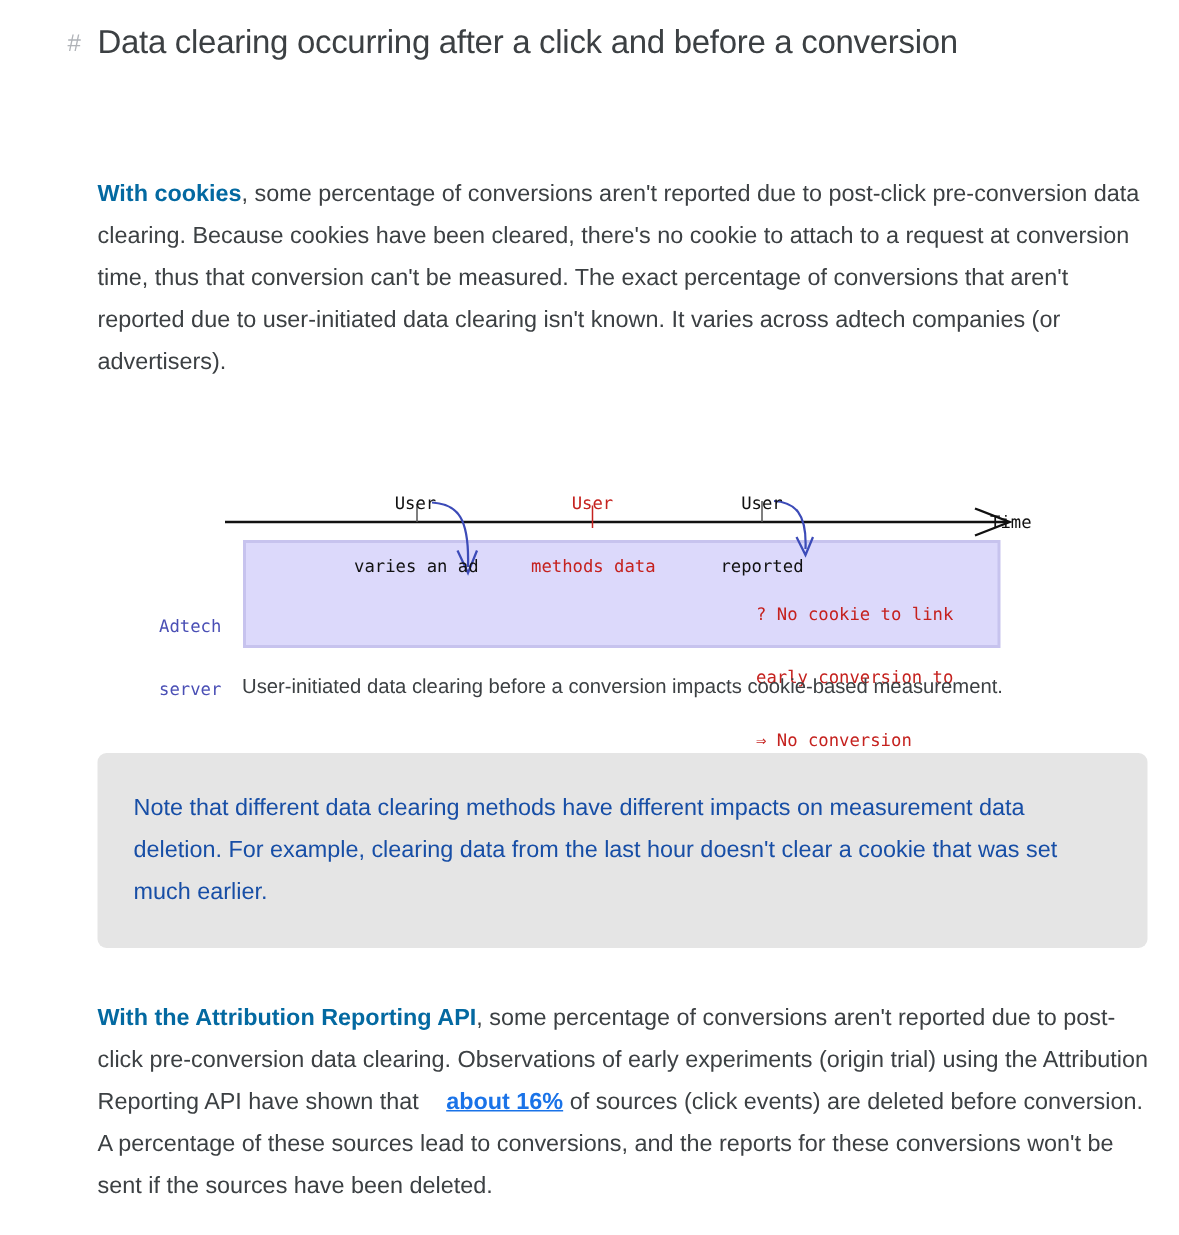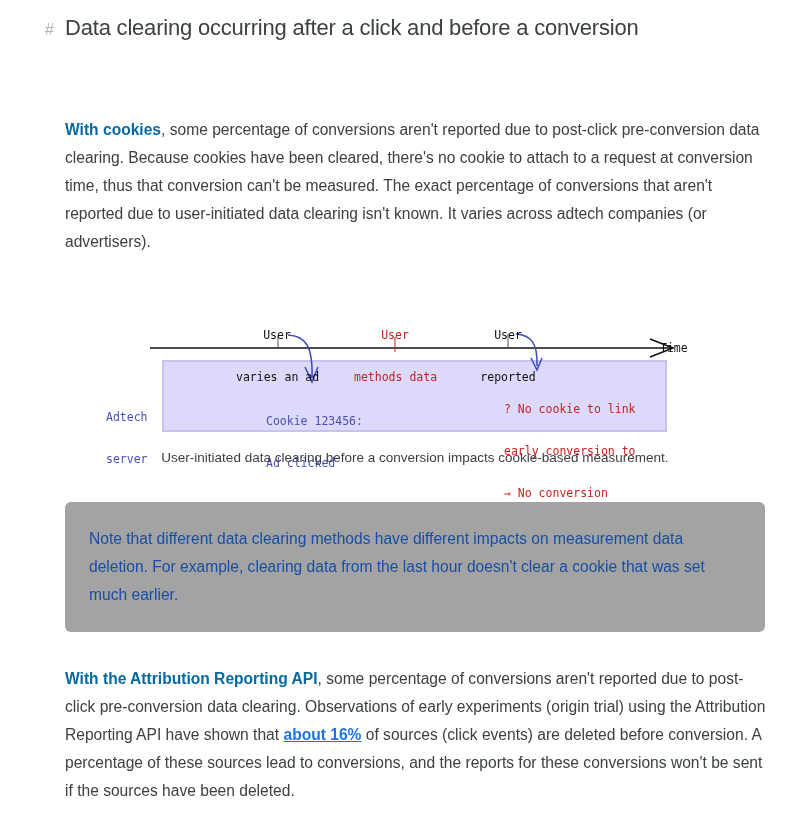--- a/index.html
+++ b/index.html
@@ -42,20 +42,21 @@
     width: 705px;
     font-size: 15.6px;
     line-height: 28px;
     color: #3c4043;
   }
   .para b { color: #0369a1; font-weight: 700; }
   .para a {
     color: #1a73e8;
     font-weight: 700;
     text-decoration: underline;
+    margin-left: 14px;
   }
   #p1 { top: 116px; }
   #p2 { top: 665px; }
 
   .diagram {
     position: absolute;
     left: 0;
     top: 290px;
     width: 687px;
     height: 150px;
@@ -77,21 +78,21 @@
     text-align: center;
     font-size: 13.5px;
     color: #3c4043;
   }
   .note {
     position: absolute;
     left: 65px;
     top: 502px;
     width: 700px;
     height: 130px;
-    background: #a3a3a3;
+    background: #e5e5e5;
     border-radius: 6px;
     padding: 23px 24px;
   }
   .note p {
     font-size: 15.6px;
     line-height: 28px;
     color: #174ea6;
   }
 </style>
 </head>
@@ -134,24 +135,20 @@
   <div class="mono" style="left:477px;top:10px;color:#111;text-align:center;width:62px;">
     <div>User</div>
     <div>reported</div>
   </div>
   <div class="mono" style="left:642px;top:51px;color:#111;margin-left:18px;">Time</div>
 
   <div class="mono" style="left:106px;top:92px;color:#4a4fb5;">
     <div>Adtech</div>
     <div>server</div>
   </div>
-  <div class="mono" style="left:266px;top:96px;color:#4a4fb5;">
-    <div>Cookie 123456:</div>
-    <div>Ad clicked</div>
-  </div>
   <div class="mono" style="left:504px;top:84px;color:#c5221f;">
     <div>? No cookie to link</div>
     <div>early conversion to</div>
     <div>⇒ No conversion</div>
     <div>reported to adtech</div>
   </div>
 </div>
 
 <div class="caption">User-initiated data clearing before a conversion impacts cookie-based measurement.</div>
 

